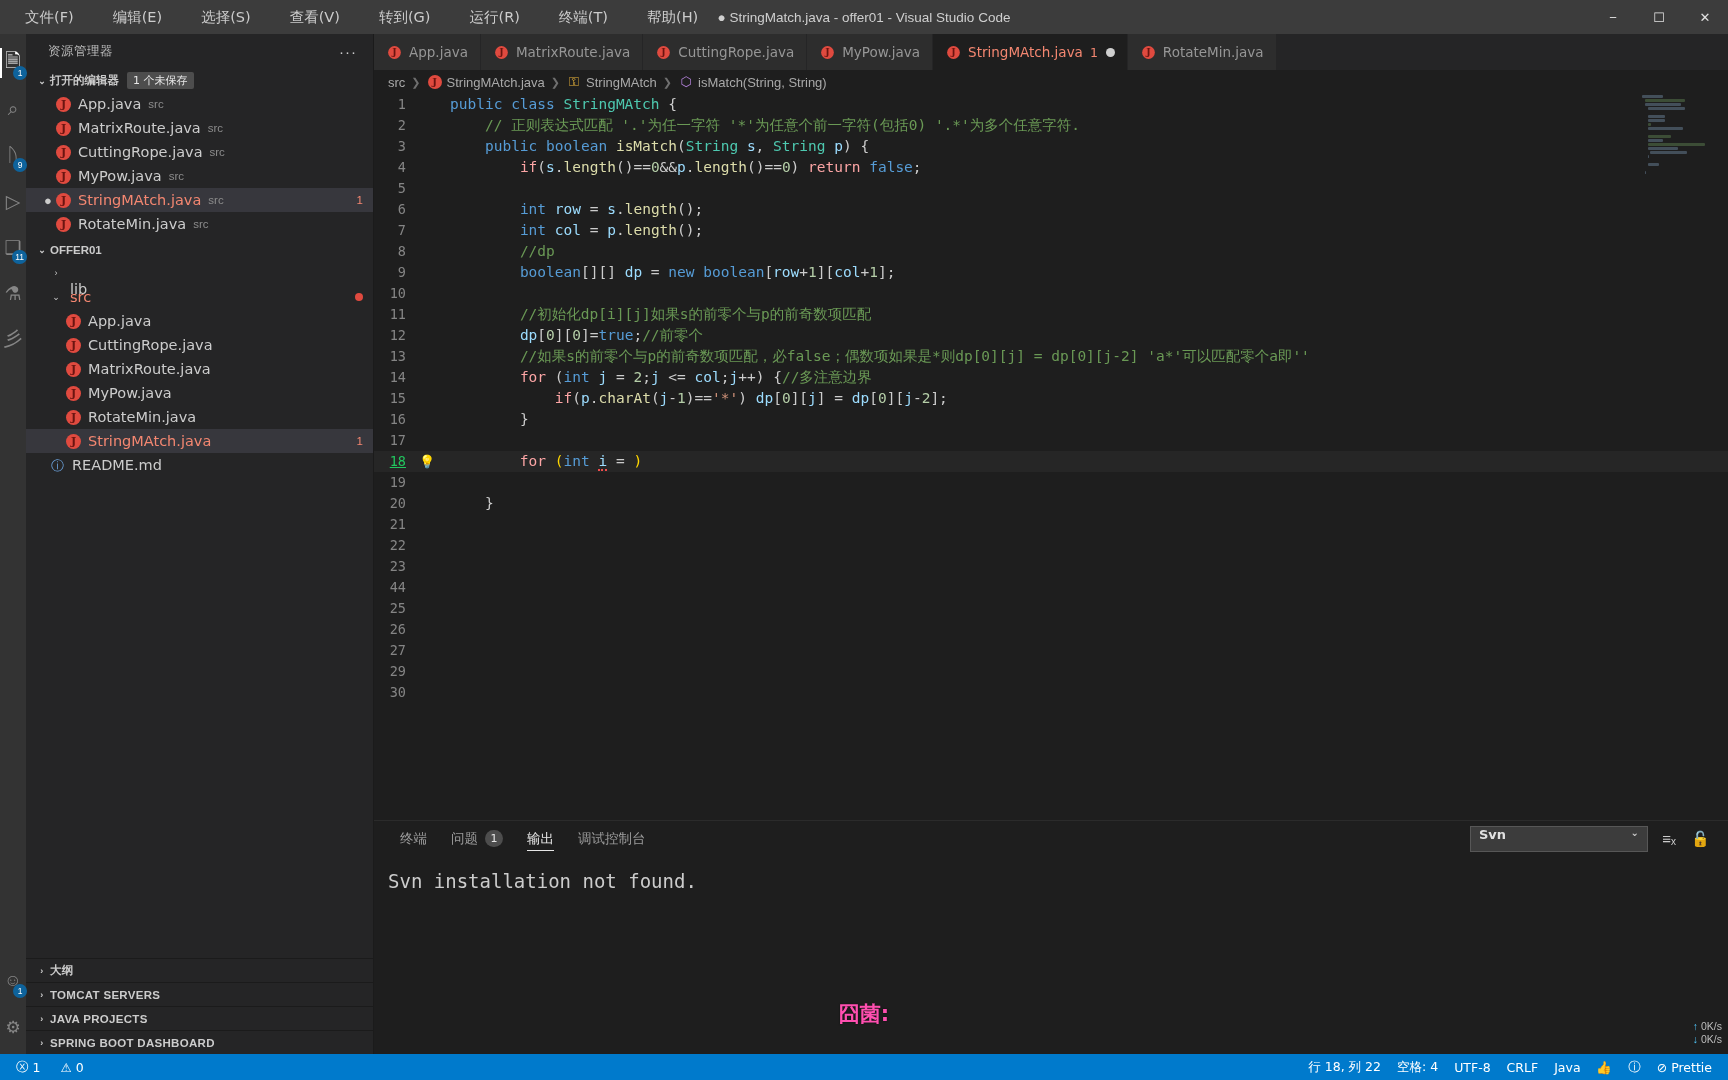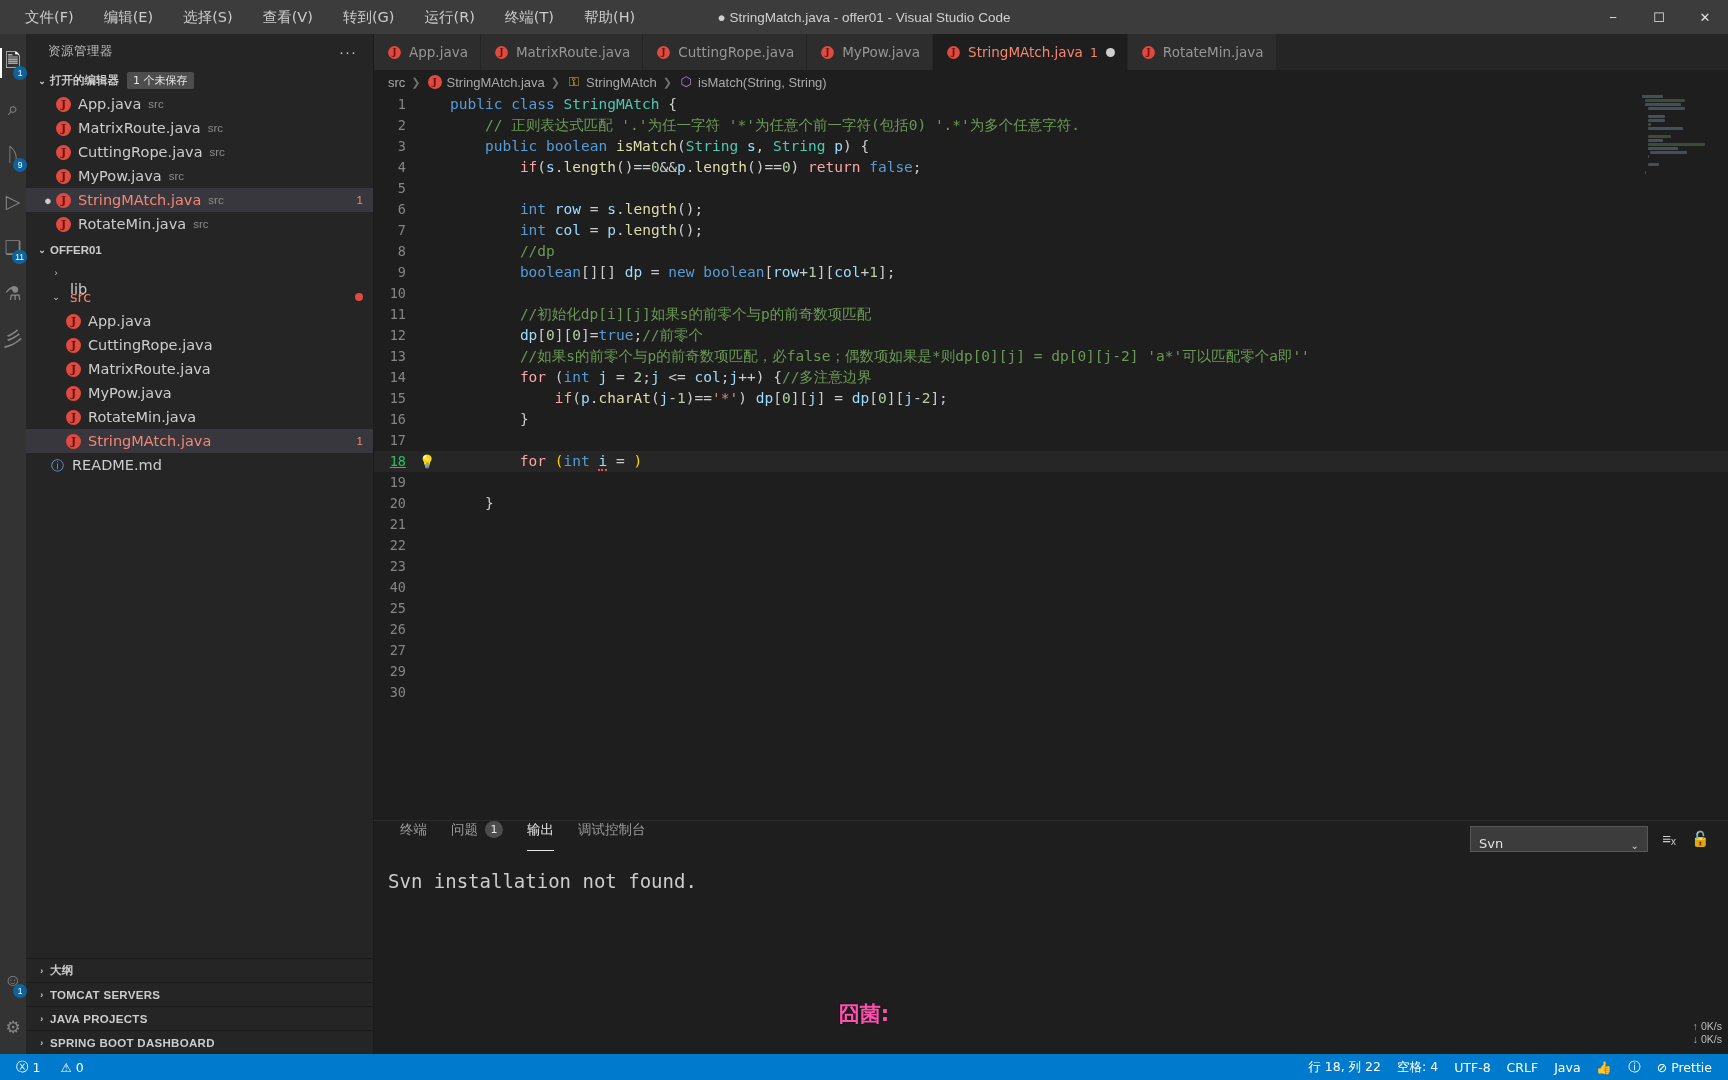--- a/index.html
+++ b/index.html
@@ -3,21 +3,21 @@
 <meta charset="utf-8">
 <style>
   * { box-sizing: border-box; margin:0; padding:0; }
   html,body { width:1728px; height:1080px; overflow:hidden; background:#1e1e1e;
     font-family:"Liberation Sans", sans-serif; color:#cccccc; }
   .app { position:relative; width:1728px; height:1080px; display:flex; flex-direction:column; }
 
   
   .titlebar { height:34px; background:#3c3c3c; display:flex; align-items:center;
      flex:0 0 34px; position:relative; }
-  .menu { display:flex; align-items:center; padding-left:14px; gap:8px; }
+  .menu { display:flex; align-items:center; padding-left:14px; gap:17px; }
   .menu-item { font-size:14.5px; color:#cccccc; padding:4px 11px; white-space:nowrap;
      font-family:"DejaVu Sans", sans-serif; }
   .title-center { position:absolute; left:0; right:0; text-align:center; font-size:13.5px;
      color:#cfcfcf; pointer-events:none; }
   .win-ctrls { margin-left:auto; display:flex; height:34px; }
   .win-btn { width:46px; height:34px; display:flex; align-items:center; justify-content:center;
      color:#e0e0e0; font-size:13px; }
 
   
   .body { flex:1; display:flex; min-height:0; }
@@ -126,30 +126,30 @@
      pointer-events:none; opacity:.62; }
   .mm-l { height:3px; margin:1px 0 1px 6px; border-radius:1px; }
 
   .vscroll { position:absolute; right:0; top:0; width:14px; height:100%; }
 
   
   .panel { height:234px; flex:0 0 234px; background:#1e1e1e; border-top:1px solid #2b2b2b;
      display:flex; flex-direction:column; position:relative; }
   .panel-tabs { height:35px; display:flex; align-items:center; padding-left:14px; gap:0; }
   .ptab { font-size:13.5px; color:#9c9c9c; padding:0 12px; height:35px; display:flex;
-     align-items:flex-start; position:relative; font-family:"DejaVu Sans", sans-serif; }
+     align-items:center; position:relative; font-family:"DejaVu Sans", sans-serif; }
   .ptab.active { color:#e7e7e7; }
   .ptab.active::after { content:""; position:absolute; left:12px; right:12px; bottom:5px;
      height:1px; background:#e7e7e7; }
   .pbadge { margin-left:7px; background:#4d4d4d; color:#e7e7e7; border-radius:9px;
      font-size:11px; min-width:18px; height:17px; line-height:17px; text-align:center; padding:0 5px; }
   .panel-right { margin-left:auto; display:flex; align-items:center; gap:10px; padding-right:16px; }
   .select { width:178px; height:26px; background:#3c3c3c; border:1px solid #575757;
-     color:#e0e0e0; font-size:13px; display:flex; align-items:flex-end; padding:0 8px;
-     font-family:"DejaVu Sans", sans-serif; }
+     color:#e0e0e0; font-size:13px; display:flex; align-items:flex-start; padding:0 8px;
+     font-family:"DejaVu Sans", sans-serif;font-weight:bold; }
   .select .cv { margin-left:auto; font-size:10px; color:#cccccc; }
   .p-ic { color:#cccccc; font-size:15px; width:22px; text-align:center; }
   .panel-out { padding:14px 0 0 14px; font-family:"DejaVu Sans Mono", monospace;
      font-size:19px; color:#cccccc; }
 
   
   .watermark { position:absolute; left:0; right:0; bottom:52px; text-align:center;
      color:#ff4fb0; pointer-events:none; font-family:"DejaVu Sans", sans-serif;
      text-shadow:0 0 2px rgba(0,0,0,.6); z-index:20; }
   .wm1 { font-size:21px; font-weight:bold; line-height:28px; }
@@ -414,21 +414,21 @@
             <div class="ln-row"><div class="gutter">14</div><div class="bulb"></div><div class="codetxt"><span class="pn"> </span><span class="pn"> </span><span class="pn"> </span><span class="pn"> </span><span class="pn"> </span><span class="pn"> </span><span class="pn"> </span><span class="pn"> </span><span class="kc">for</span><span class="pn"> </span><span class="pn">(</span><span class="k">int</span><span class="pn"> </span><span class="va">j</span><span class="pn"> </span><span class="pn">=</span><span class="pn"> </span><span class="nu">2</span><span class="pn">;</span><span class="va">j</span><span class="pn"> </span><span class="pn">&lt;</span><span class="pn">=</span><span class="pn"> </span><span class="va">col</span><span class="pn">;</span><span class="va">j</span><span class="pn">+</span><span class="pn">+</span><span class="pn">)</span><span class="pn"> </span><span class="pn">{</span><span class="cm">//多注意边界</span></div></div>
             <div class="ln-row"><div class="gutter">15</div><div class="bulb"></div><div class="codetxt"><span class="pn"> </span><span class="pn"> </span><span class="pn"> </span><span class="pn"> </span><span class="pn"> </span><span class="pn"> </span><span class="pn"> </span><span class="pn"> </span><span class="pn"> </span><span class="pn"> </span><span class="pn"> </span><span class="pn"> </span><span class="kc">if</span><span class="pn">(</span><span class="va">p</span><span class="pn">.</span><span class="fn">charAt</span><span class="pn">(</span><span class="va">j</span><span class="pn">-</span><span class="nu">1</span><span class="pn">)</span><span class="pn">=</span><span class="pn">=</span><span class="st">'*'</span><span class="pn">)</span><span class="pn"> </span><span class="va">dp</span><span class="pn">[</span><span class="nu">0</span><span class="pn">]</span><span class="pn">[</span><span class="va">j</span><span class="pn">]</span><span class="pn"> </span><span class="pn">=</span><span class="pn"> </span><span class="va">dp</span><span class="pn">[</span><span class="nu">0</span><span class="pn">]</span><span class="pn">[</span><span class="va">j</span><span class="pn">-</span><span class="nu">2</span><span class="pn">]</span><span class="pn">;</span></div></div>
             <div class="ln-row"><div class="gutter">16</div><div class="bulb"></div><div class="codetxt"><span class="pn"> </span><span class="pn"> </span><span class="pn"> </span><span class="pn"> </span><span class="pn"> </span><span class="pn"> </span><span class="pn"> </span><span class="pn"> </span><span class="pn">}</span></div></div>
             <div class="ln-row"><div class="gutter">17</div><div class="bulb"></div><div class="codetxt"></div></div>
             <div class="ln-row cursor-line"><div class="gutter cur">18</div><div class="bulb">💡</div><div class="codetxt">        <span class="kc">for</span> <span class="b1">(</span><span class="k">int</span> <span class="va sqg">i</span> <span class="pn">=</span> <span class="b1">)</span></div></div>
             <div class="ln-row"><div class="gutter">19</div><div class="bulb"></div><div class="codetxt"></div></div>
             <div class="ln-row"><div class="gutter">20</div><div class="bulb"></div><div class="codetxt"><span class="pn"> </span><span class="pn"> </span><span class="pn"> </span><span class="pn"> </span><span class="pn">}</span></div></div>
             <div class="ln-row"><div class="gutter">21</div><div class="bulb"></div><div class="codetxt"></div></div>
             <div class="ln-row"><div class="gutter">22</div><div class="bulb"></div><div class="codetxt"></div></div>
             <div class="ln-row"><div class="gutter">23</div><div class="bulb"></div><div class="codetxt"></div></div>
-            <div class="ln-row"><div class="gutter">40</div><div class="bulb"></div><div class="codetxt"></div></div>
+            <div class="ln-row"><div class="gutter">44</div><div class="bulb"></div><div class="codetxt"></div></div>
             <div class="ln-row"><div class="gutter">25</div><div class="bulb"></div><div class="codetxt"></div></div>
             <div class="ln-row"><div class="gutter">26</div><div class="bulb"></div><div class="codetxt"></div></div>
             <div class="ln-row"><div class="gutter">27</div><div class="bulb"></div><div class="codetxt"></div></div>
             <div class="ln-row"><div class="gutter">29</div><div class="bulb"></div><div class="codetxt"></div></div>
             <div class="ln-row"><div class="gutter">30</div><div class="bulb"></div><div class="codetxt"></div></div>
           </div>
         <div class="minimap" id="minimap">
             <div class="mm-l" style="width: 21.32px; margin-left: 6px; background: rgb(91, 109, 128);"></div>
             <div class="mm-l" style="width: 40.18px; margin-left: 8.8px; background: rgb(79, 107, 69);"></div>
             <div class="mm-l" style="width: 36.08px; margin-left: 8.8px; background: rgb(91, 109, 128);"></div>

